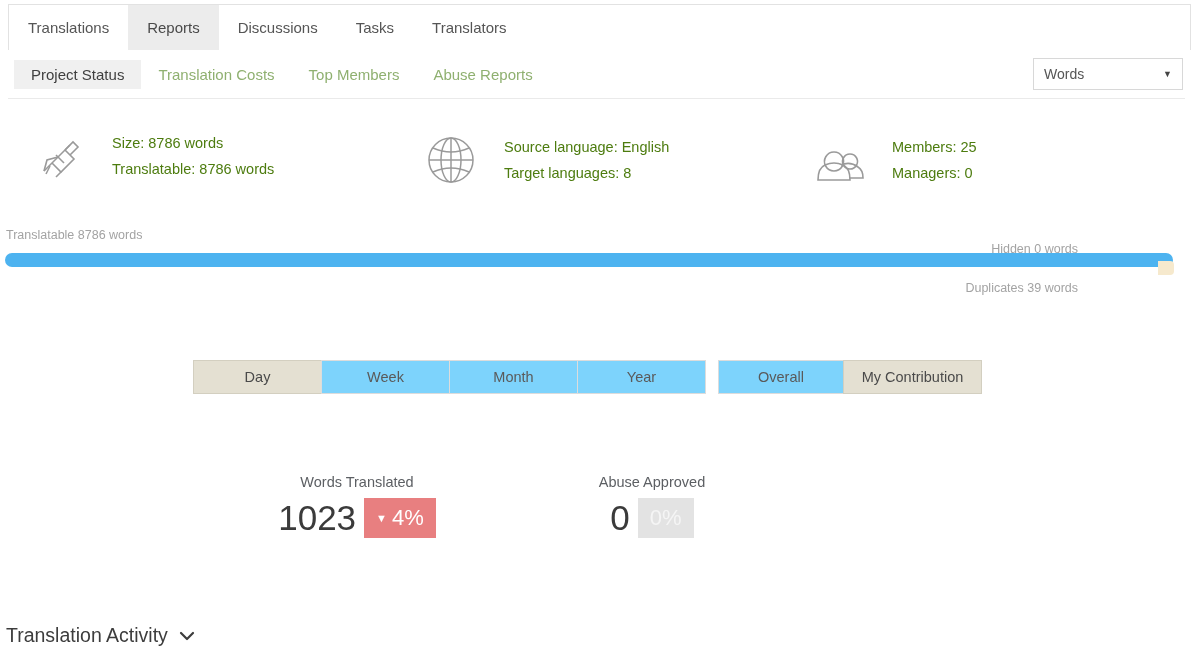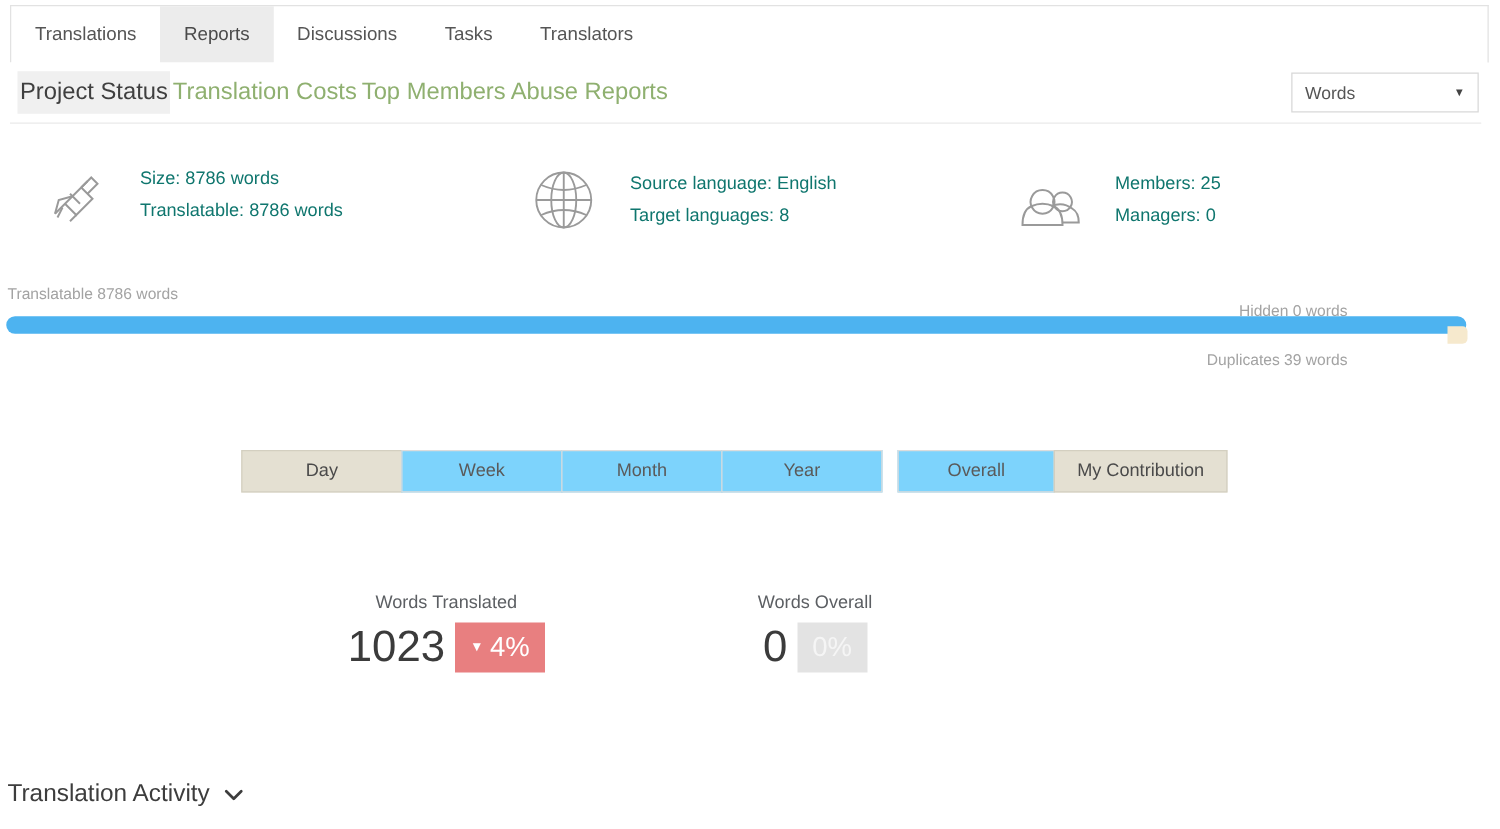--- a/index.html
+++ b/index.html
@@ -58,23 +58,23 @@
     border-bottom: 1px solid #eaeaea;
     display: flex;
     align-items: center;
   }
   .subnav-links {
     display: flex;
     align-items: center;
     padding-left: 6px;
   }
   .subnav-link {
-    font-size: 19px;
+    font-size: 15px;
     color: #8fb070;
-    padding: 6px 2px;
+    padding: 6px 17px;
     cursor: pointer;
     white-space: nowrap;
   }
   .subnav-link.active {
     background: #f0f0f0;
     color: #3f3f3f;
   }
   .select-wrap {
     position: absolute;
     right: 2px;
@@ -123,21 +123,21 @@
     flex: 0 0 62px;
     display: flex;
     align-items: center;
     justify-content: center;
     color: #9a9a9a;
   }
   .info-text {
     margin-left: 22px;
     font-size: 14.5px;
     line-height: 26px;
-    color: #0f766e;
+    color: #4d7c0f;
     white-space: nowrap;
   }
 
   
   .progress-sec {
     position: absolute;
     top: 228px;
     left: 0;
     width: 1100px;
   }
@@ -396,21 +396,21 @@
     <div class="stat-value-row">
       <span class="stat-num">1023</span>
       <span class="stat-badge down">
         <span class="tri">▼</span>
         <span>4%</span>
       </span>
     </div>
   </div>
 
   <div class="stat s2">
-    <div class="stat-label">Words Overall</div>
+    <div class="stat-label">Abuse Approved</div>
     <div class="stat-value-row">
       <span class="stat-num">0</span>
       <span class="stat-badge zero">
         <span>0%</span>
       </span>
     </div>
   </div>
 </div>
 
 <div class="activity-head">

